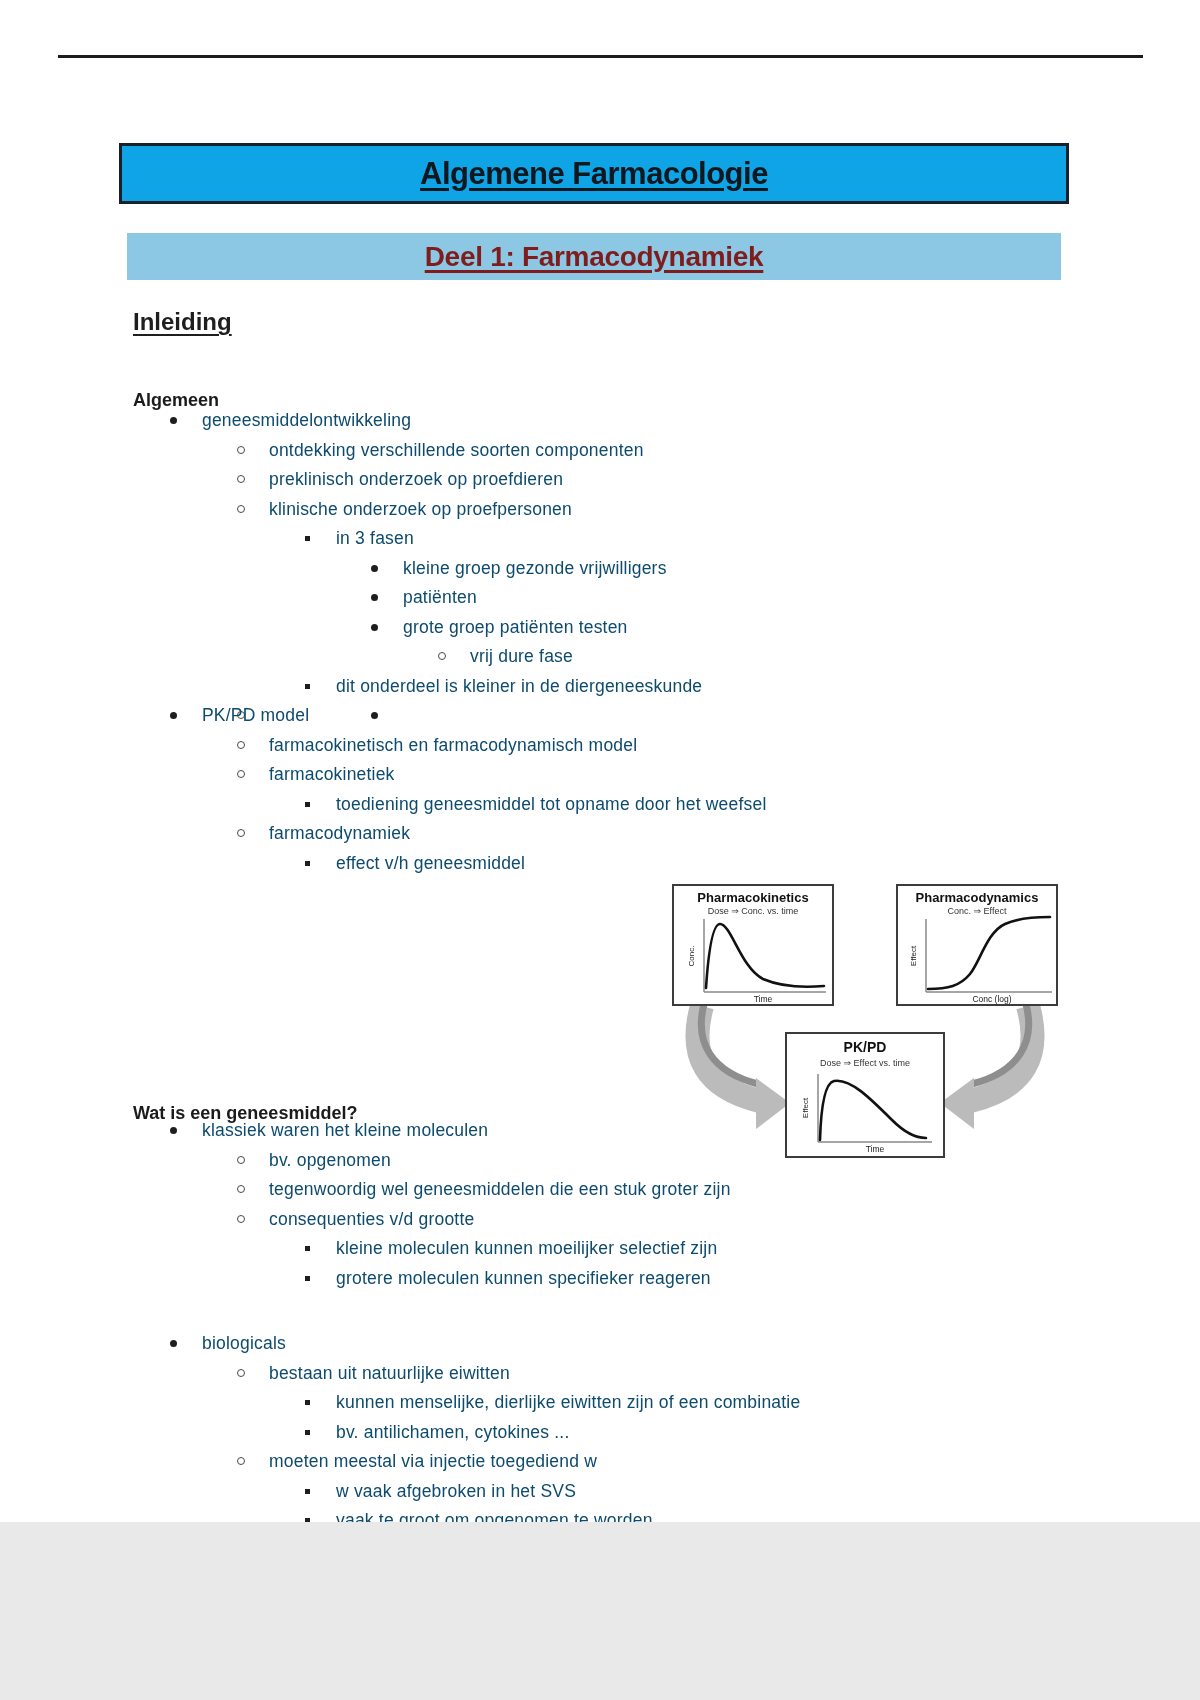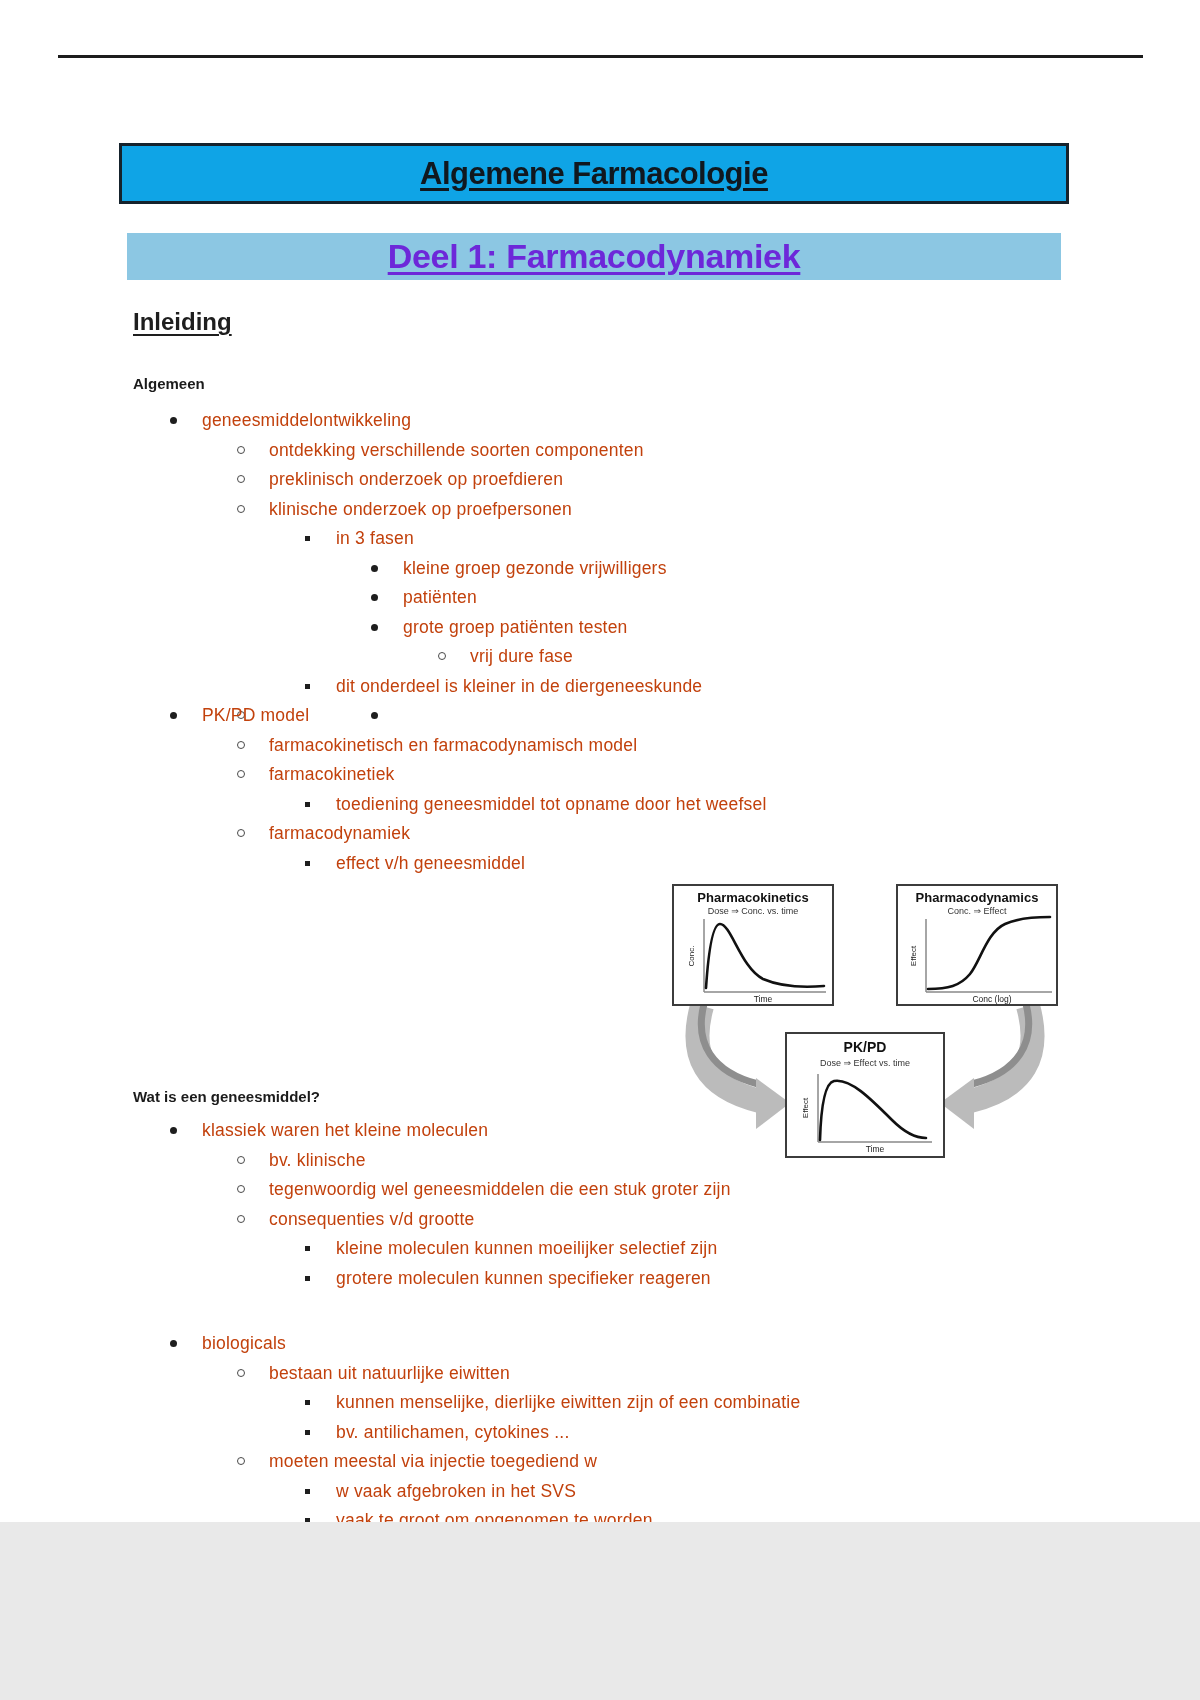--- a/index.html
+++ b/index.html
@@ -25,44 +25,44 @@
     font-size:31px;font-weight:bold;color:#10181f;
     text-decoration:underline;text-decoration-thickness:2.5px;text-underline-offset:4px;
     letter-spacing:-0.5px;
   }
   .subtitle-box{
     position:absolute;left:127px;top:233px;width:934px;height:47px;
     background:#8CC7E3;
     display:flex;align-items:center;justify-content:center;
   }
   .subtitle-box .t{
-    font-size:34px;font-weight:bold;color:#6d28d9;
+    font-size:28px;font-weight:bold;color:#7f1d1d;
     text-decoration:underline;text-decoration-thickness:2.5px;text-underline-offset:4px;
     letter-spacing:-0.3px;
   }
 
   .h-inleiding{
     position:absolute;left:133px;top:308px;
     font-size:24px;font-weight:bold;
     text-decoration:underline;text-decoration-thickness:2px;text-underline-offset:4px;
   }
   .h-sub{
     position:absolute;left:133px;
-    font-size:15px;font-weight:bold;color:#1b1b1b;
+    font-size:18px;font-weight:bold;color:#1b1b1b;margin-top:15px;
   }
   .h-algemeen{top:375px;}
   .h-wat{top:1088px;}
 
   .outline{position:absolute;left:133px;width:940px;}
   .outline-1{top:406px;}
   .outline-2{top:1116px;}
   .li{
     position:relative;
     line-height:29.5px;font-size:17.5px;letter-spacing:0.2px;
-    white-space:nowrap;color:#c2410c;
+    white-space:nowrap;color:#0c4a6e;
   }
   .li.gap{margin-top:36px;}
   .lvl1{padding-left:69px;}
   .lvl2{padding-left:136px;}
   .lvl3{padding-left:203px;}
   .lvl4{padding-left:270px;}
   .lvl5{padding-left:337px;}
   .bullet{position:absolute;top:11px;}
   .lvl1 .bullet{left:37px;}
   .lvl2 .bullet{left:104px;}
@@ -166,21 +166,21 @@
         <text x="215" y="274" text-anchor="middle" font-size="8.5" fill="#222">Time</text>
         <path d="M 160,262 C 161,228 165,205 174,203 C 190,200 210,220 232,242 C 246,256 258,260 266,260" fill="none" stroke="#111" stroke-width="2.6" stroke-linecap="round"></path>
       </g>
     </svg>
   </div>
 
   <div class="h-sub h-wat">Wat is een geneesmiddel?</div>
 
   <div class="outline outline-2">
       <div class="li lvl1"><span class="bullet b-disc"></span><span class="txt">klassiek waren het kleine moleculen</span></div>
-      <div class="li lvl2"><span class="bullet b-circle"></span><span class="txt">bv. klinische</span></div>
+      <div class="li lvl2"><span class="bullet b-circle"></span><span class="txt">bv. opgenomen</span></div>
       <div class="li lvl2"><span class="bullet b-circle"></span><span class="txt">tegenwoordig wel geneesmiddelen die een stuk groter zijn</span></div>
       <div class="li lvl2"><span class="bullet b-circle"></span><span class="txt">consequenties v/d grootte</span></div>
       <div class="li lvl3"><span class="bullet b-square"></span><span class="txt">kleine moleculen kunnen moeilijker selectief zijn</span></div>
       <div class="li lvl3"><span class="bullet b-square"></span><span class="txt">grotere moleculen kunnen specifieker reageren</span></div>
       <div class="li lvl1 gap"><span class="bullet b-disc"></span><span class="txt">biologicals</span></div>
       <div class="li lvl2"><span class="bullet b-circle"></span><span class="txt">bestaan uit natuurlijke eiwitten</span></div>
       <div class="li lvl3"><span class="bullet b-square"></span><span class="txt">kunnen menselijke, dierlijke eiwitten zijn of een combinatie</span></div>
       <div class="li lvl3"><span class="bullet b-square"></span><span class="txt">bv. antilichamen, cytokines ...</span></div>
       <div class="li lvl2"><span class="bullet b-circle"></span><span class="txt">moeten meestal via injectie toegediend w</span></div>
       <div class="li lvl3"><span class="bullet b-square"></span><span class="txt">w vaak afgebroken in het SVS</span></div>

